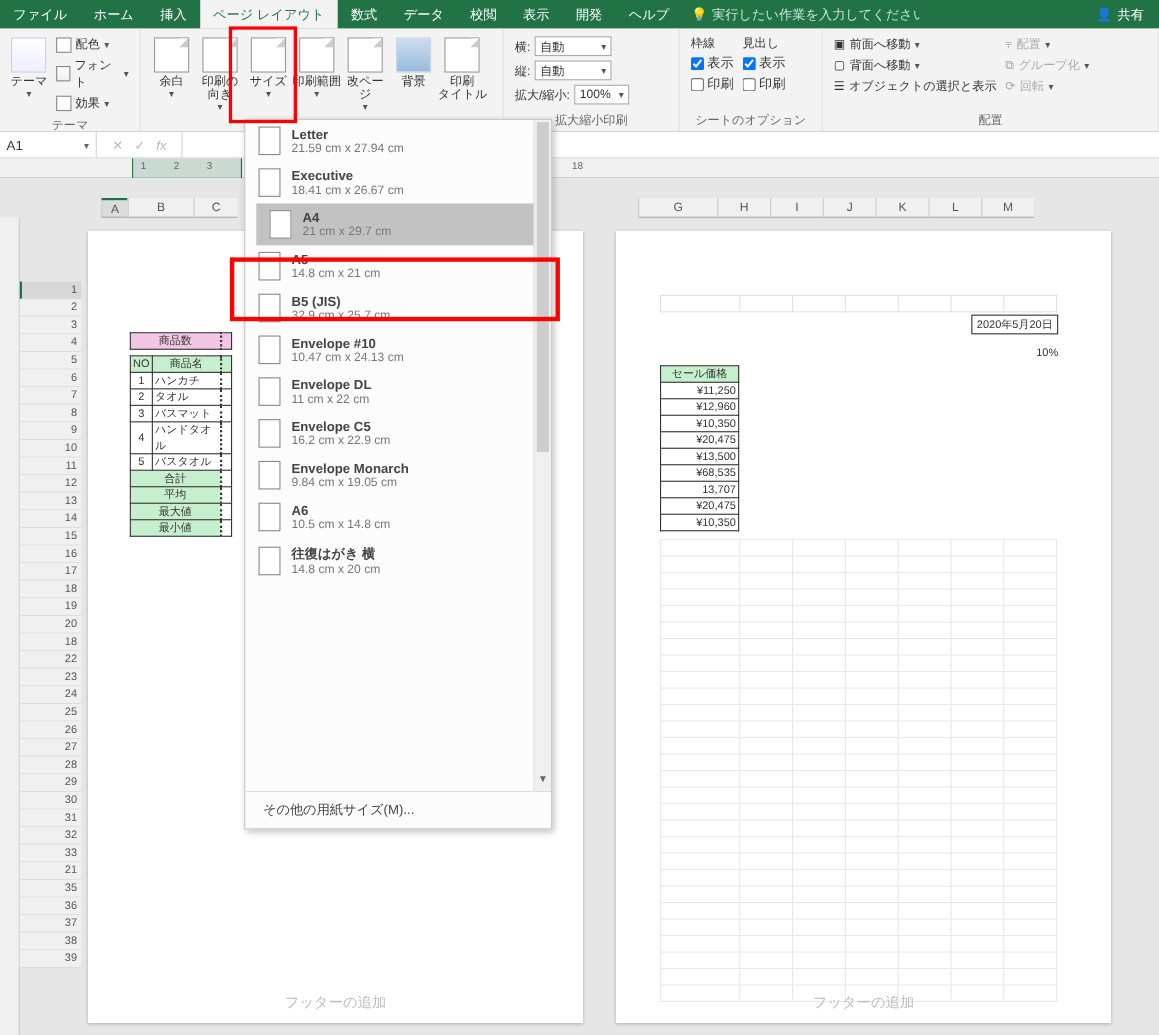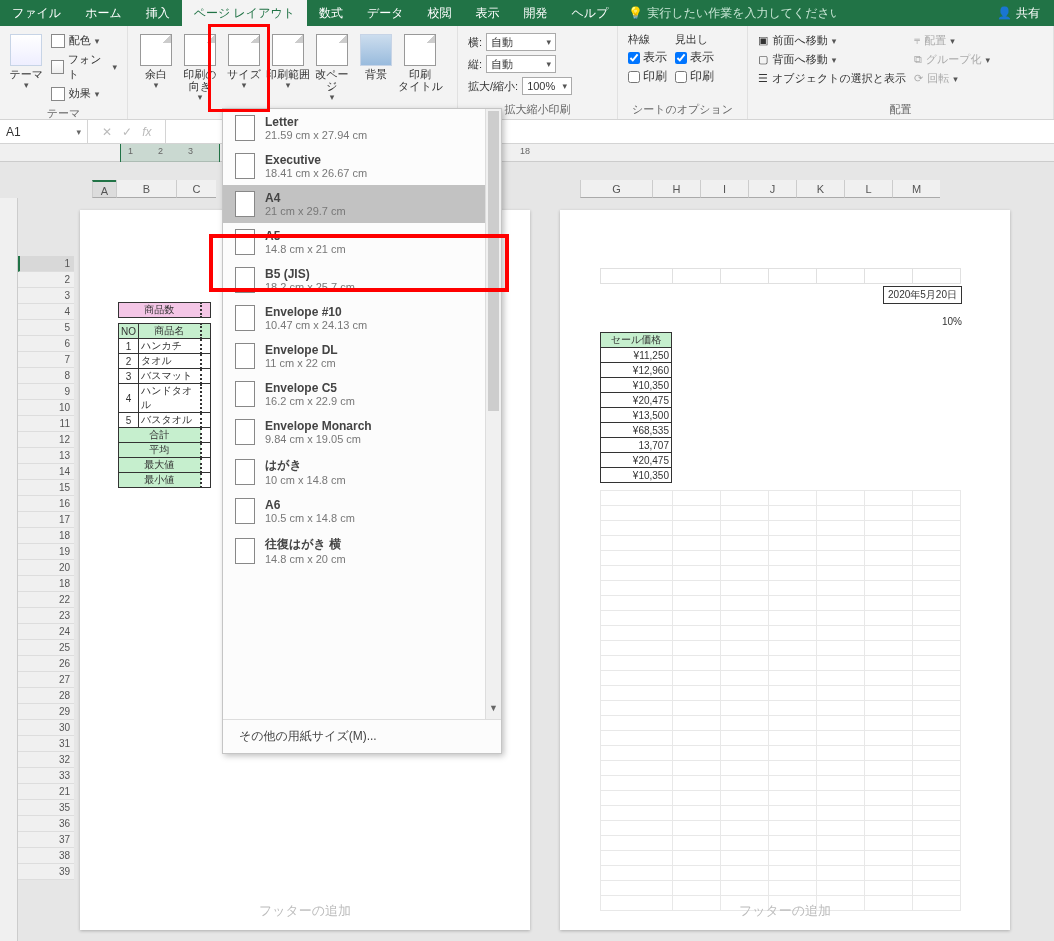--- a/index.html
+++ b/index.html
@@ -72,21 +72,21 @@
 .datatable .hdr-pink { background:#f4c6e6; }
 .datatable .hdr-green { background:#c6efce; }
 .datatable .left { text-align:left; }
 .datatable .right { text-align:right; }
 .datatable .dot { border-left:2px dotted #333; }
 
 
 .sizepanel { position:absolute; left:222px; top:108px; width:280px; height:646px; background:#fcfcfc; border:1px solid #c5c5c5; box-shadow: 2px 2px 6px rgba(0,0,0,0.25); z-index: 40; display:flex; flex-direction:column; }
 .sizepanel .list { flex:1; overflow:hidden; position:relative; }
 .sizepanel .item { display:flex; align-items:center; gap:10px; padding: 6px 10px 6px 12px; cursor:pointer; }
-.sizepanel .item.sel { background:#c2c2c2; }
+.sizepanel .item.sel { background:#c2c2c2;margin-left:10px; }
 .sizepanel .item .paper { width:20px; height:26px; border:1px solid #888; background:#fff; flex-shrink:0; }
 .sizepanel .item .txt .name { font-size:12px; color:#444; font-weight:600; }
 .sizepanel .item .txt .dim { font-size:11px; color:#777; }
 .sizepanel .more { border-top:1px solid #ddd; padding:8px 16px; font-size:12px; color:#444; }
 .sizepanel .scrollbar { position:absolute; right:0; top:0; bottom:0; width:16px; background:#f0f0f0; border-left:1px solid #ddd; }
 .sizepanel .scrollbar .thumb { position:absolute; left:2px; right:2px; top:2px; height:300px; background:#cdcdcd; }
 .sizepanel .scrollbar .arr { position:absolute; left:0; right:0; height:16px; text-align:center; font-size:9px; color:#666; background:#f0f0f0; }
 .sizepanel .scrollbar .arr.up { top:0; }
 .sizepanel .scrollbar .arr.dn { bottom:0; }
 
@@ -777,21 +777,21 @@
         <div class="paper"></div>
         <div class="txt">
           <div class="name">A5</div>
           <div class="dim">14.8 cm x 21 cm</div>
         </div>
       </div>
       <div class="item">
         <div class="paper"></div>
         <div class="txt">
           <div class="name">B5 (JIS)</div>
-          <div class="dim">18.2 cm x 25.7 cm</div>
+          <div class="dim">32.9 cm x 25.7 cm</div>
         </div>
       </div>
       <div class="item">
         <div class="paper"></div>
         <div class="txt">
           <div class="name">Envelope #10</div>
           <div class="dim">10.47 cm x 24.13 cm</div>
         </div>
       </div>
       <div class="item">
@@ -806,27 +806,20 @@
         <div class="txt">
           <div class="name">Envelope C5</div>
           <div class="dim">16.2 cm x 22.9 cm</div>
         </div>
       </div>
       <div class="item">
         <div class="paper"></div>
         <div class="txt">
           <div class="name">Envelope Monarch</div>
           <div class="dim">9.84 cm x 19.05 cm</div>
-        </div>
-      </div>
-      <div class="item">
-        <div class="paper"></div>
-        <div class="txt">
-          <div class="name">はがき</div>
-          <div class="dim">10 cm x 14.8 cm</div>
         </div>
       </div>
       <div class="item">
         <div class="paper"></div>
         <div class="txt">
           <div class="name">A6</div>
           <div class="dim">10.5 cm x 14.8 cm</div>
         </div>
       </div>
       <div class="item">

